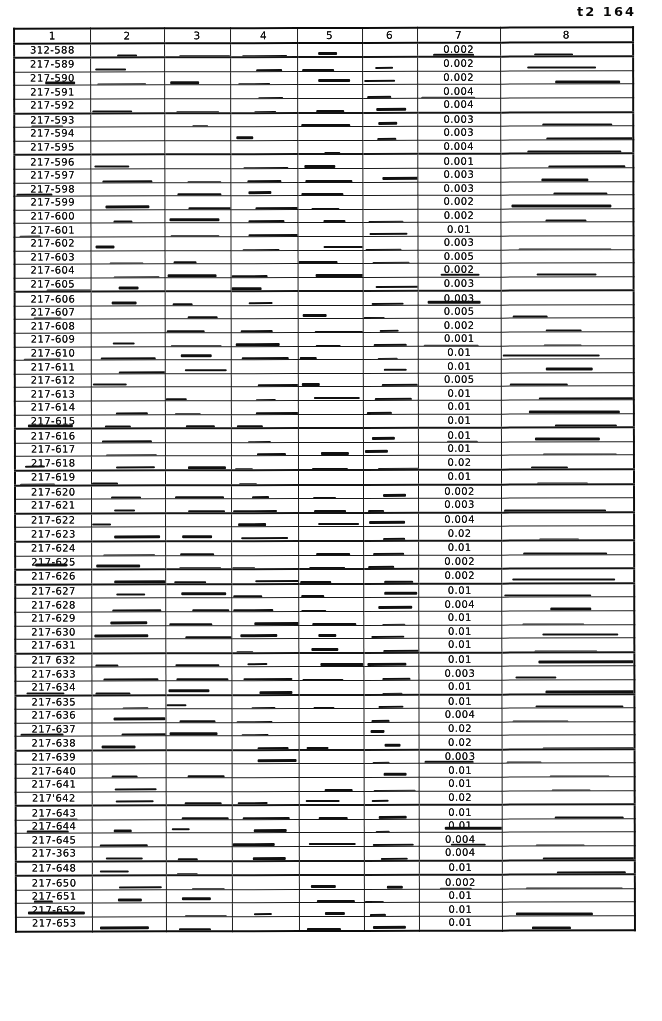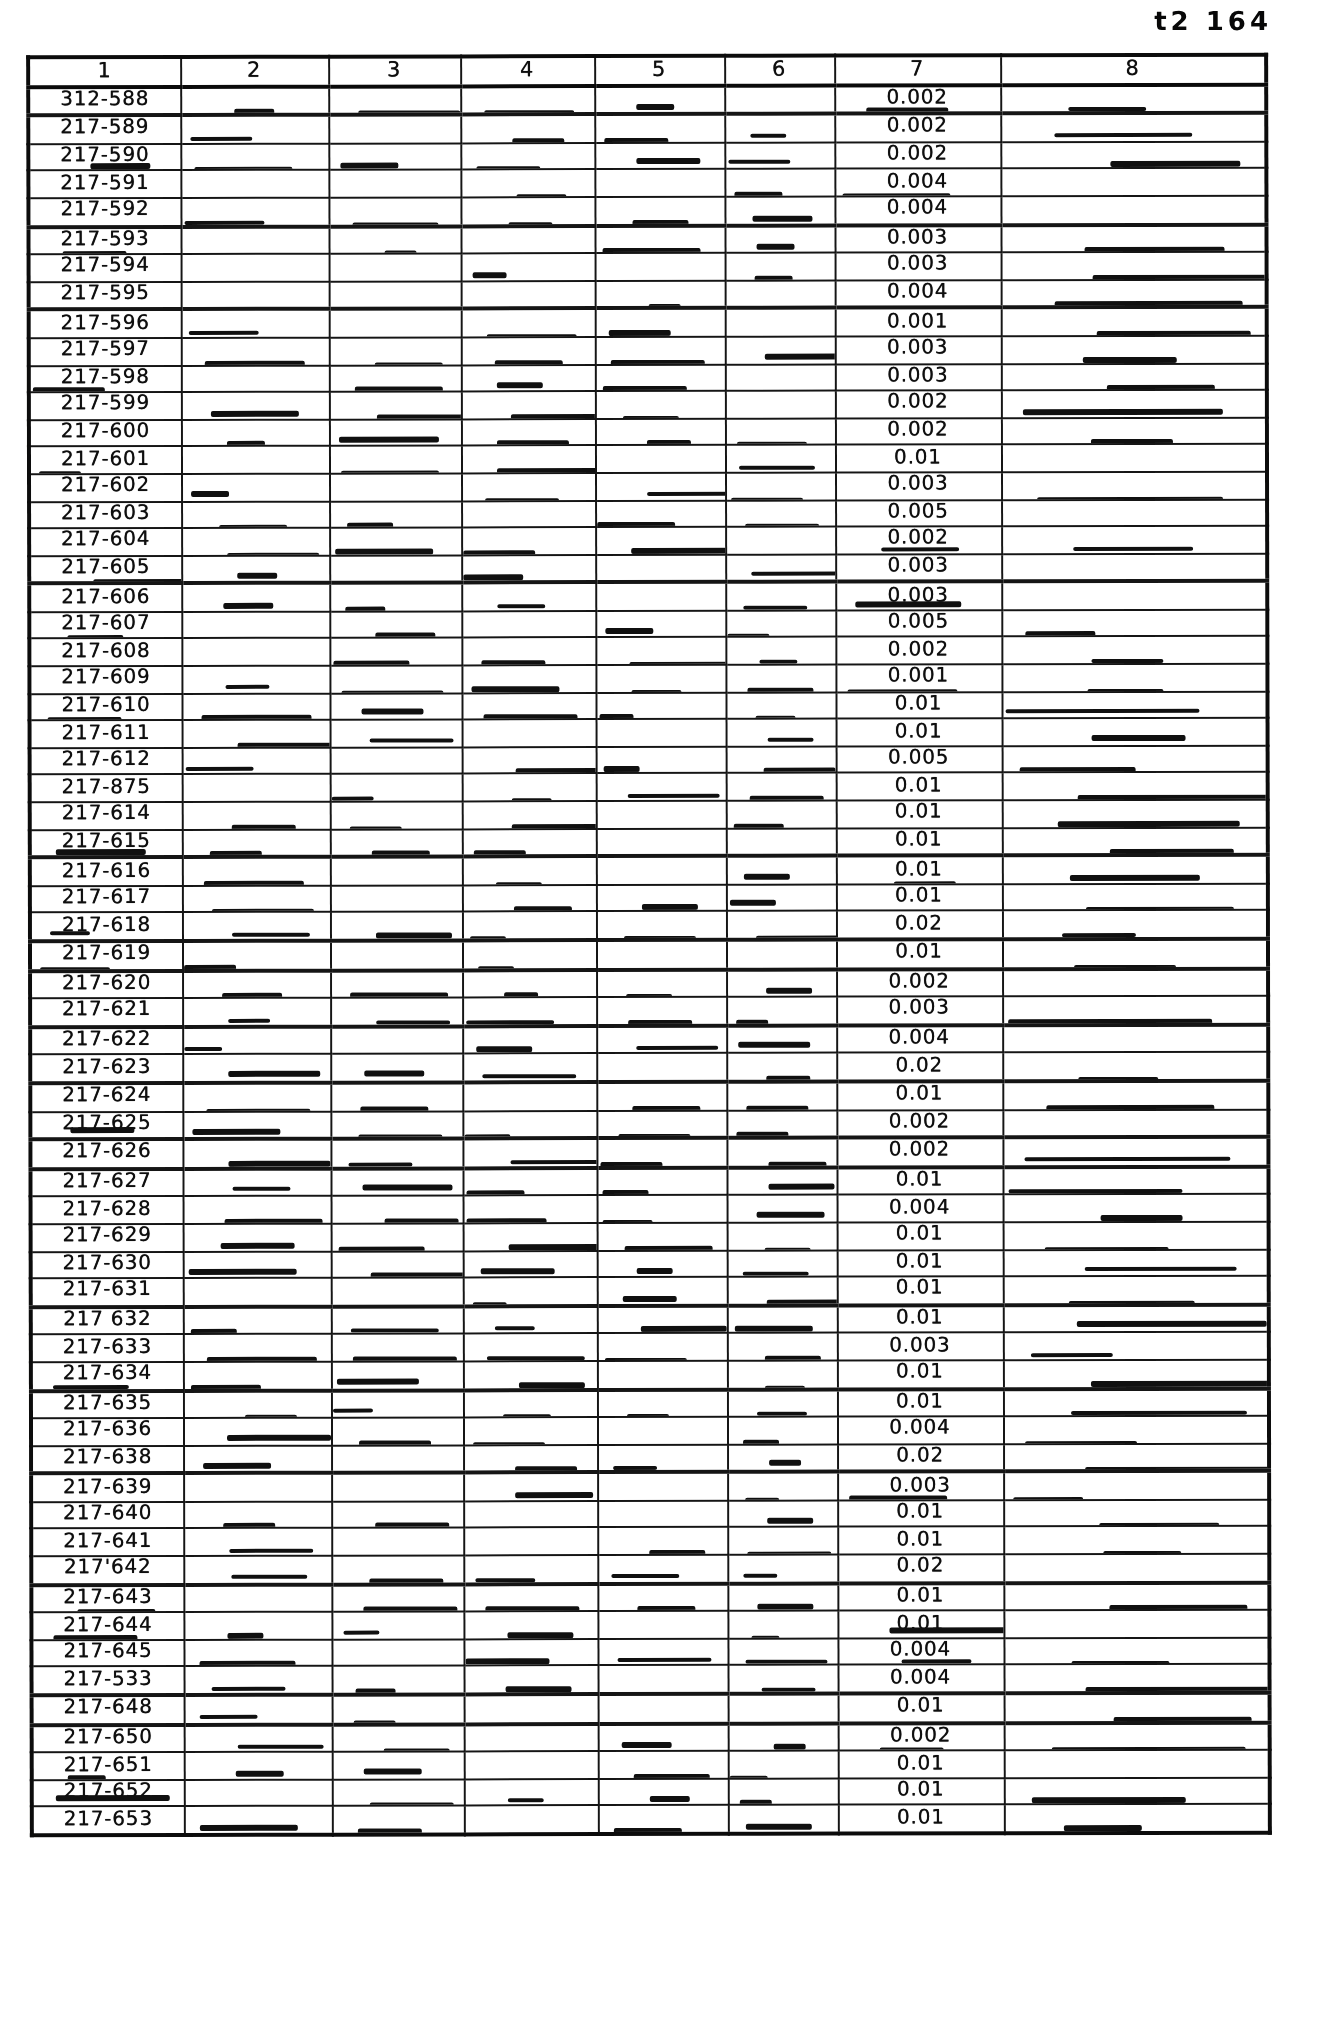--- a/index.html
+++ b/index.html
@@ -561,21 +561,21 @@
             </td>
             <td>
               <span class="dash" style="width: 66.7364%; left: 33.9832%; bottom: -1px; height: 3px;"></span>
             </td>
             <td>0.005</td>
             <td>
               <span class="dash" style="width: 44.4451%; left: 6.23125%; bottom: -1px; height: 3px;"></span>
             </td>
           </tr>
           <tr>
-            <td>217-875</td>
+            <td>217-613</td>
             <td></td>
             <td>
               <span class="dash" style="width: 33.4825%; left: 0.351375%; bottom: 0px;"></span>
             </td>
             <td>
               <span class="dash" style="width: 30.1755%; left: 37.1277%; bottom: -1px;"></span>
             </td>
             <td>
               <span class="dash" style="width: 72.2498%; left: 24.4275%; bottom: 1px;"></span>
             </td>
@@ -1048,20 +1048,38 @@
             </td>
             <td></td>
             <td>
               <span class="dash" style="width: 33.5275%; left: 13.8902%; bottom: -1px; height: 3px;"></span>
             </td>
             <td>0.004</td>
             <td>
               <span class="dash" style="width: 42.3129%; left: 8.16877%; bottom: -1px;"></span>
             </td>
           </tr>
+          <tr>
+            <td>217-637<span class="dash" style="width: 57.8806%; left: 5.44438%; bottom: -1px; height: 3px;"></span></td>
+            <td>
+              <span class="dash" style="width: 79.9867%; left: 40.2329%; bottom: -1px; height: 3px;"></span>
+            </td>
+            <td>
+              <span class="dash" style="width: 73.9977%; left: 5.11513%; bottom: 0px; height: 3px;"></span>
+            </td>
+            <td>
+              <span class="dash" style="width: 40.2681%; left: 15.0696%; bottom: -1px;"></span>
+            </td>
+            <td></td>
+            <td>
+              <span class="dash" style="width: 25.8357%; left: 12.7602%; bottom: 2px; height: 3px;"></span>
+            </td>
+            <td>0.02</td>
+            <td></td>
+          </tr>
           <tr class="thick">
             <td>217-638</td>
             <td>
               <span class="dash" style="width: 45.9692%; left: 13.1887%; bottom: 1px; height: 3px;"></span>
             </td>
             <td></td>
             <td>
               <span class="dash" style="width: 47.5614%; left: 38.1814%; bottom: -1px; height: 3px;"></span>
             </td>
             <td>
@@ -1199,21 +1217,21 @@
             </td>
             <td>
               <span class="dash" style="width: 74.5797%; left: 16.6203%; bottom: 0px;"></span>
             </td>
             <td>0.004<span class="dash" style="width: 42.6851%; left: 38.4754%; bottom: 0px;"></span></td>
             <td>
               <span class="dash" style="width: 37.3261%; left: 25.6126%; bottom: -1px;"></span>
             </td>
           </tr>
           <tr class="thick">
-            <td>217-533</td>
+            <td>217-363</td>
             <td>
               <span class="dash" style="width: 49.5748%; left: 19.1323%; bottom: 1px;"></span>
             </td>
             <td>
               <span class="dash" style="width: 30.6965%; left: 17.3307%; bottom: -1px; height: 3px;"></span>
             </td>
             <td>
               <span class="dash" style="width: 50.0537%; left: 30.8164%; bottom: 0px; height: 3px;"></span>
             </td>
             <td></td>

